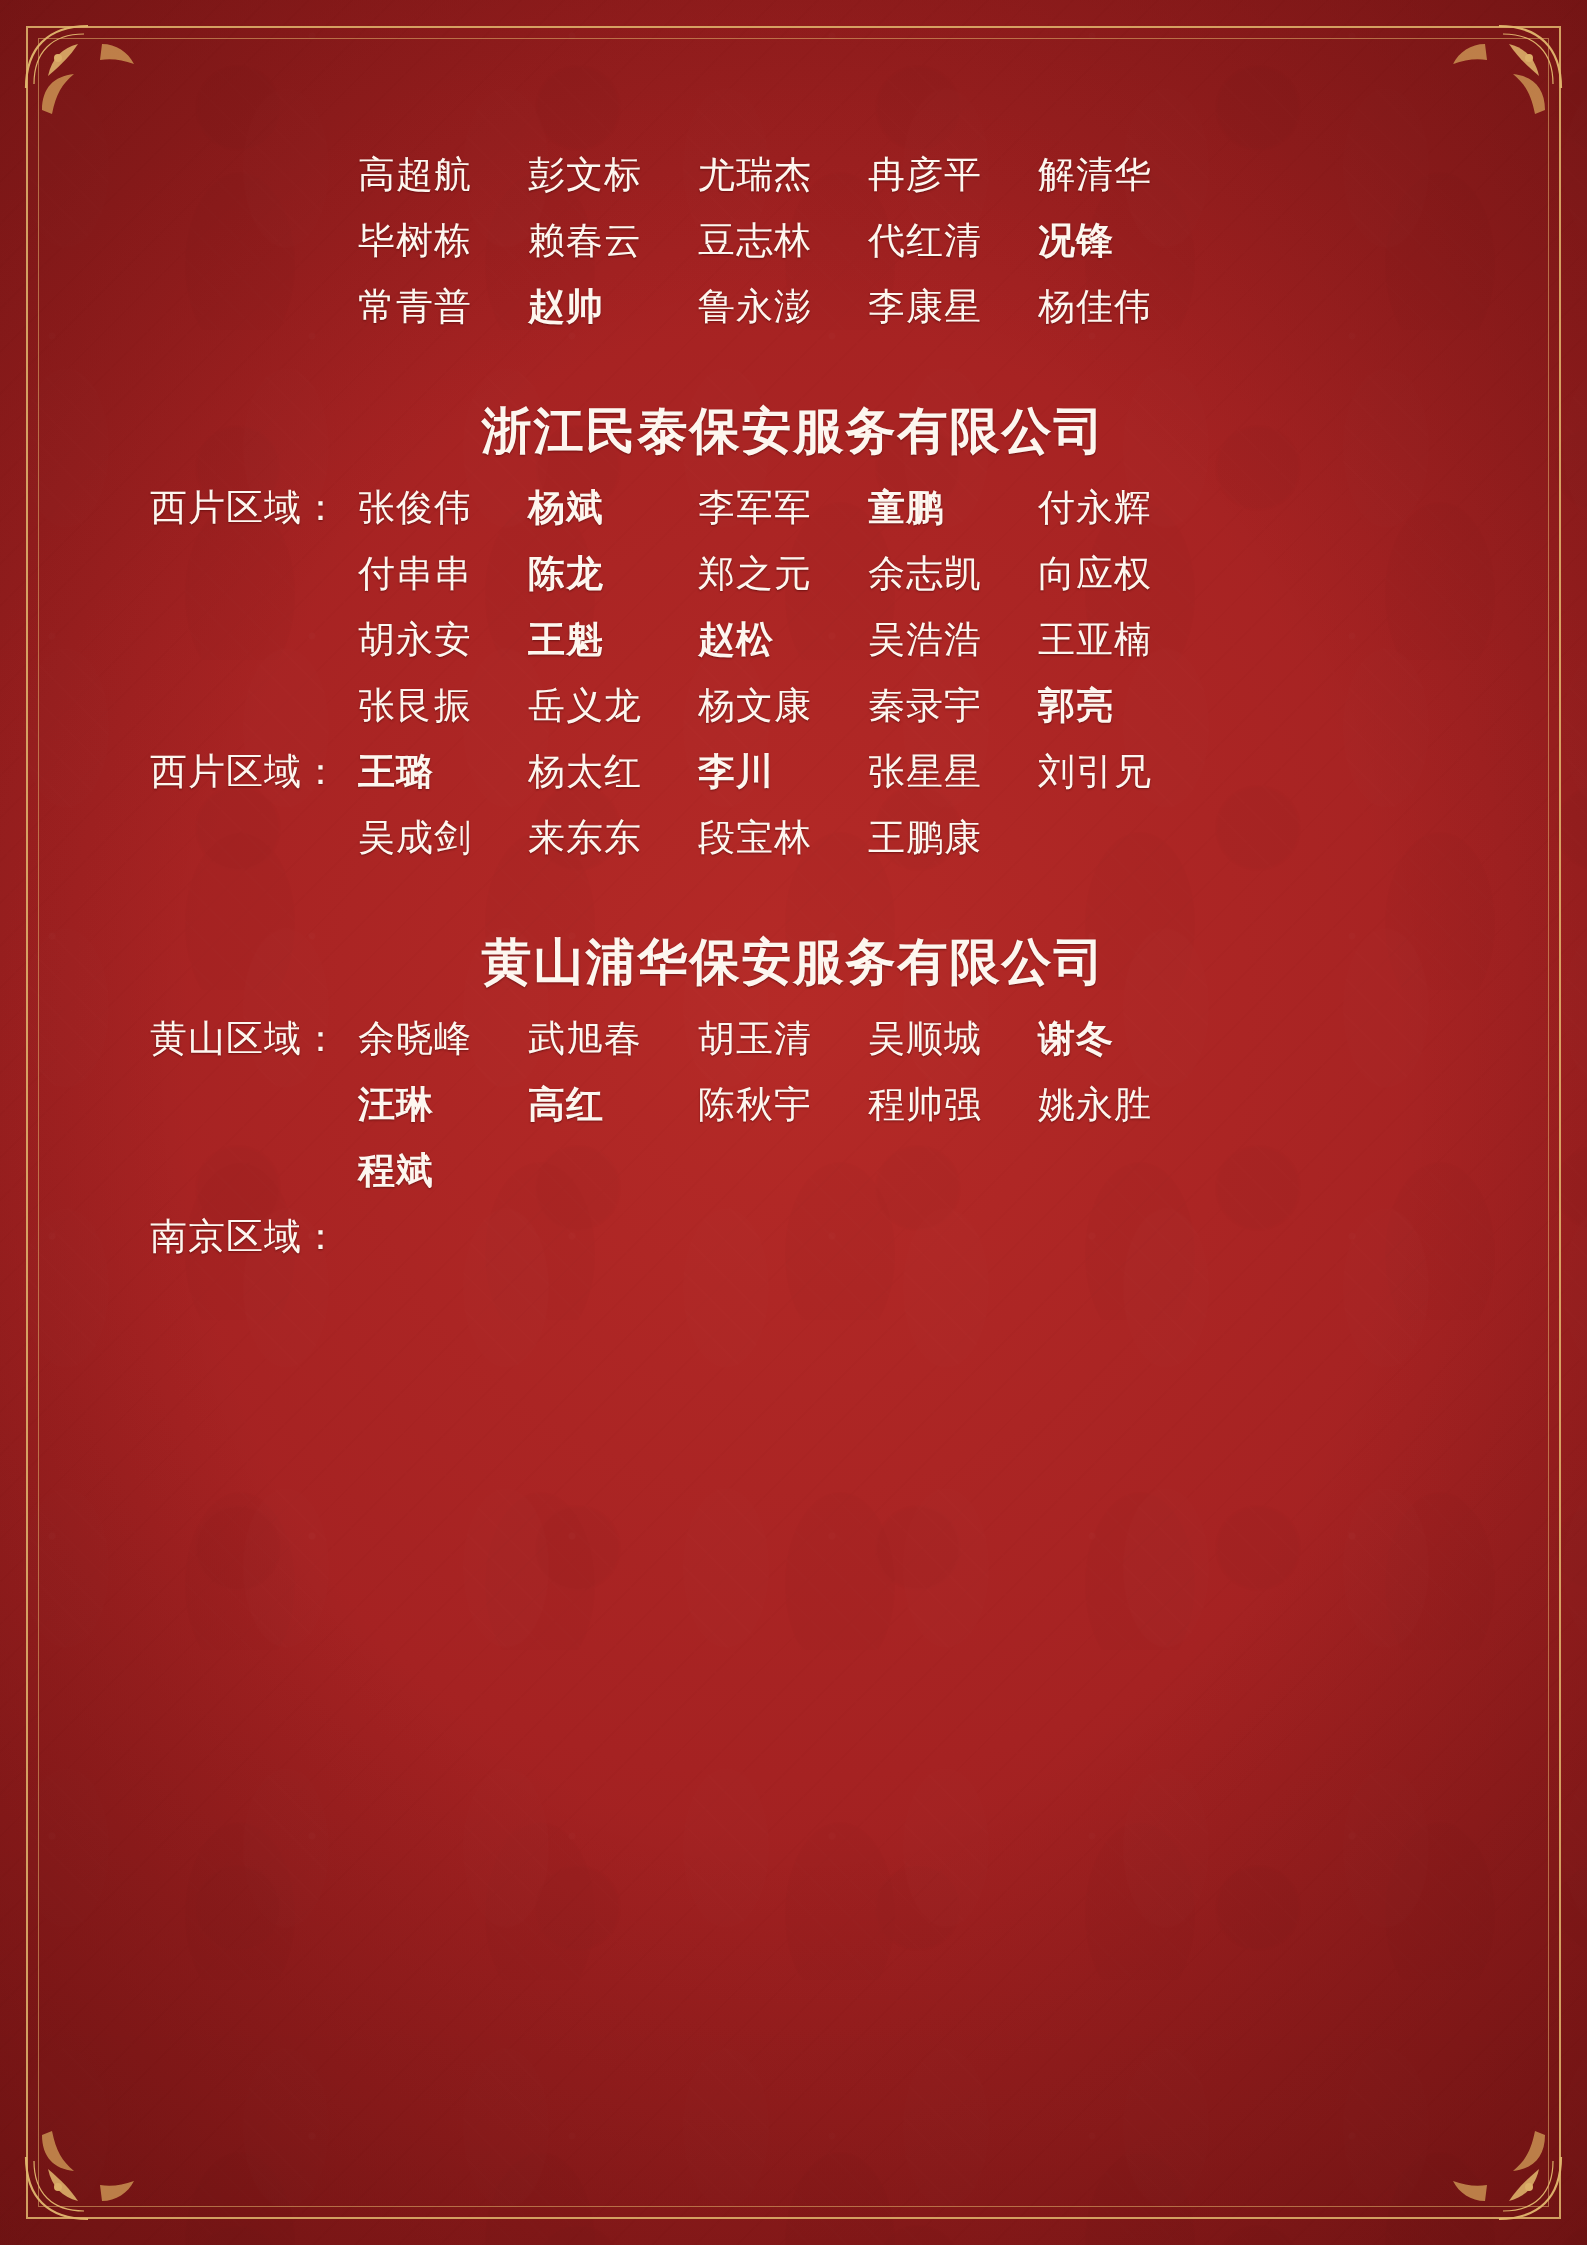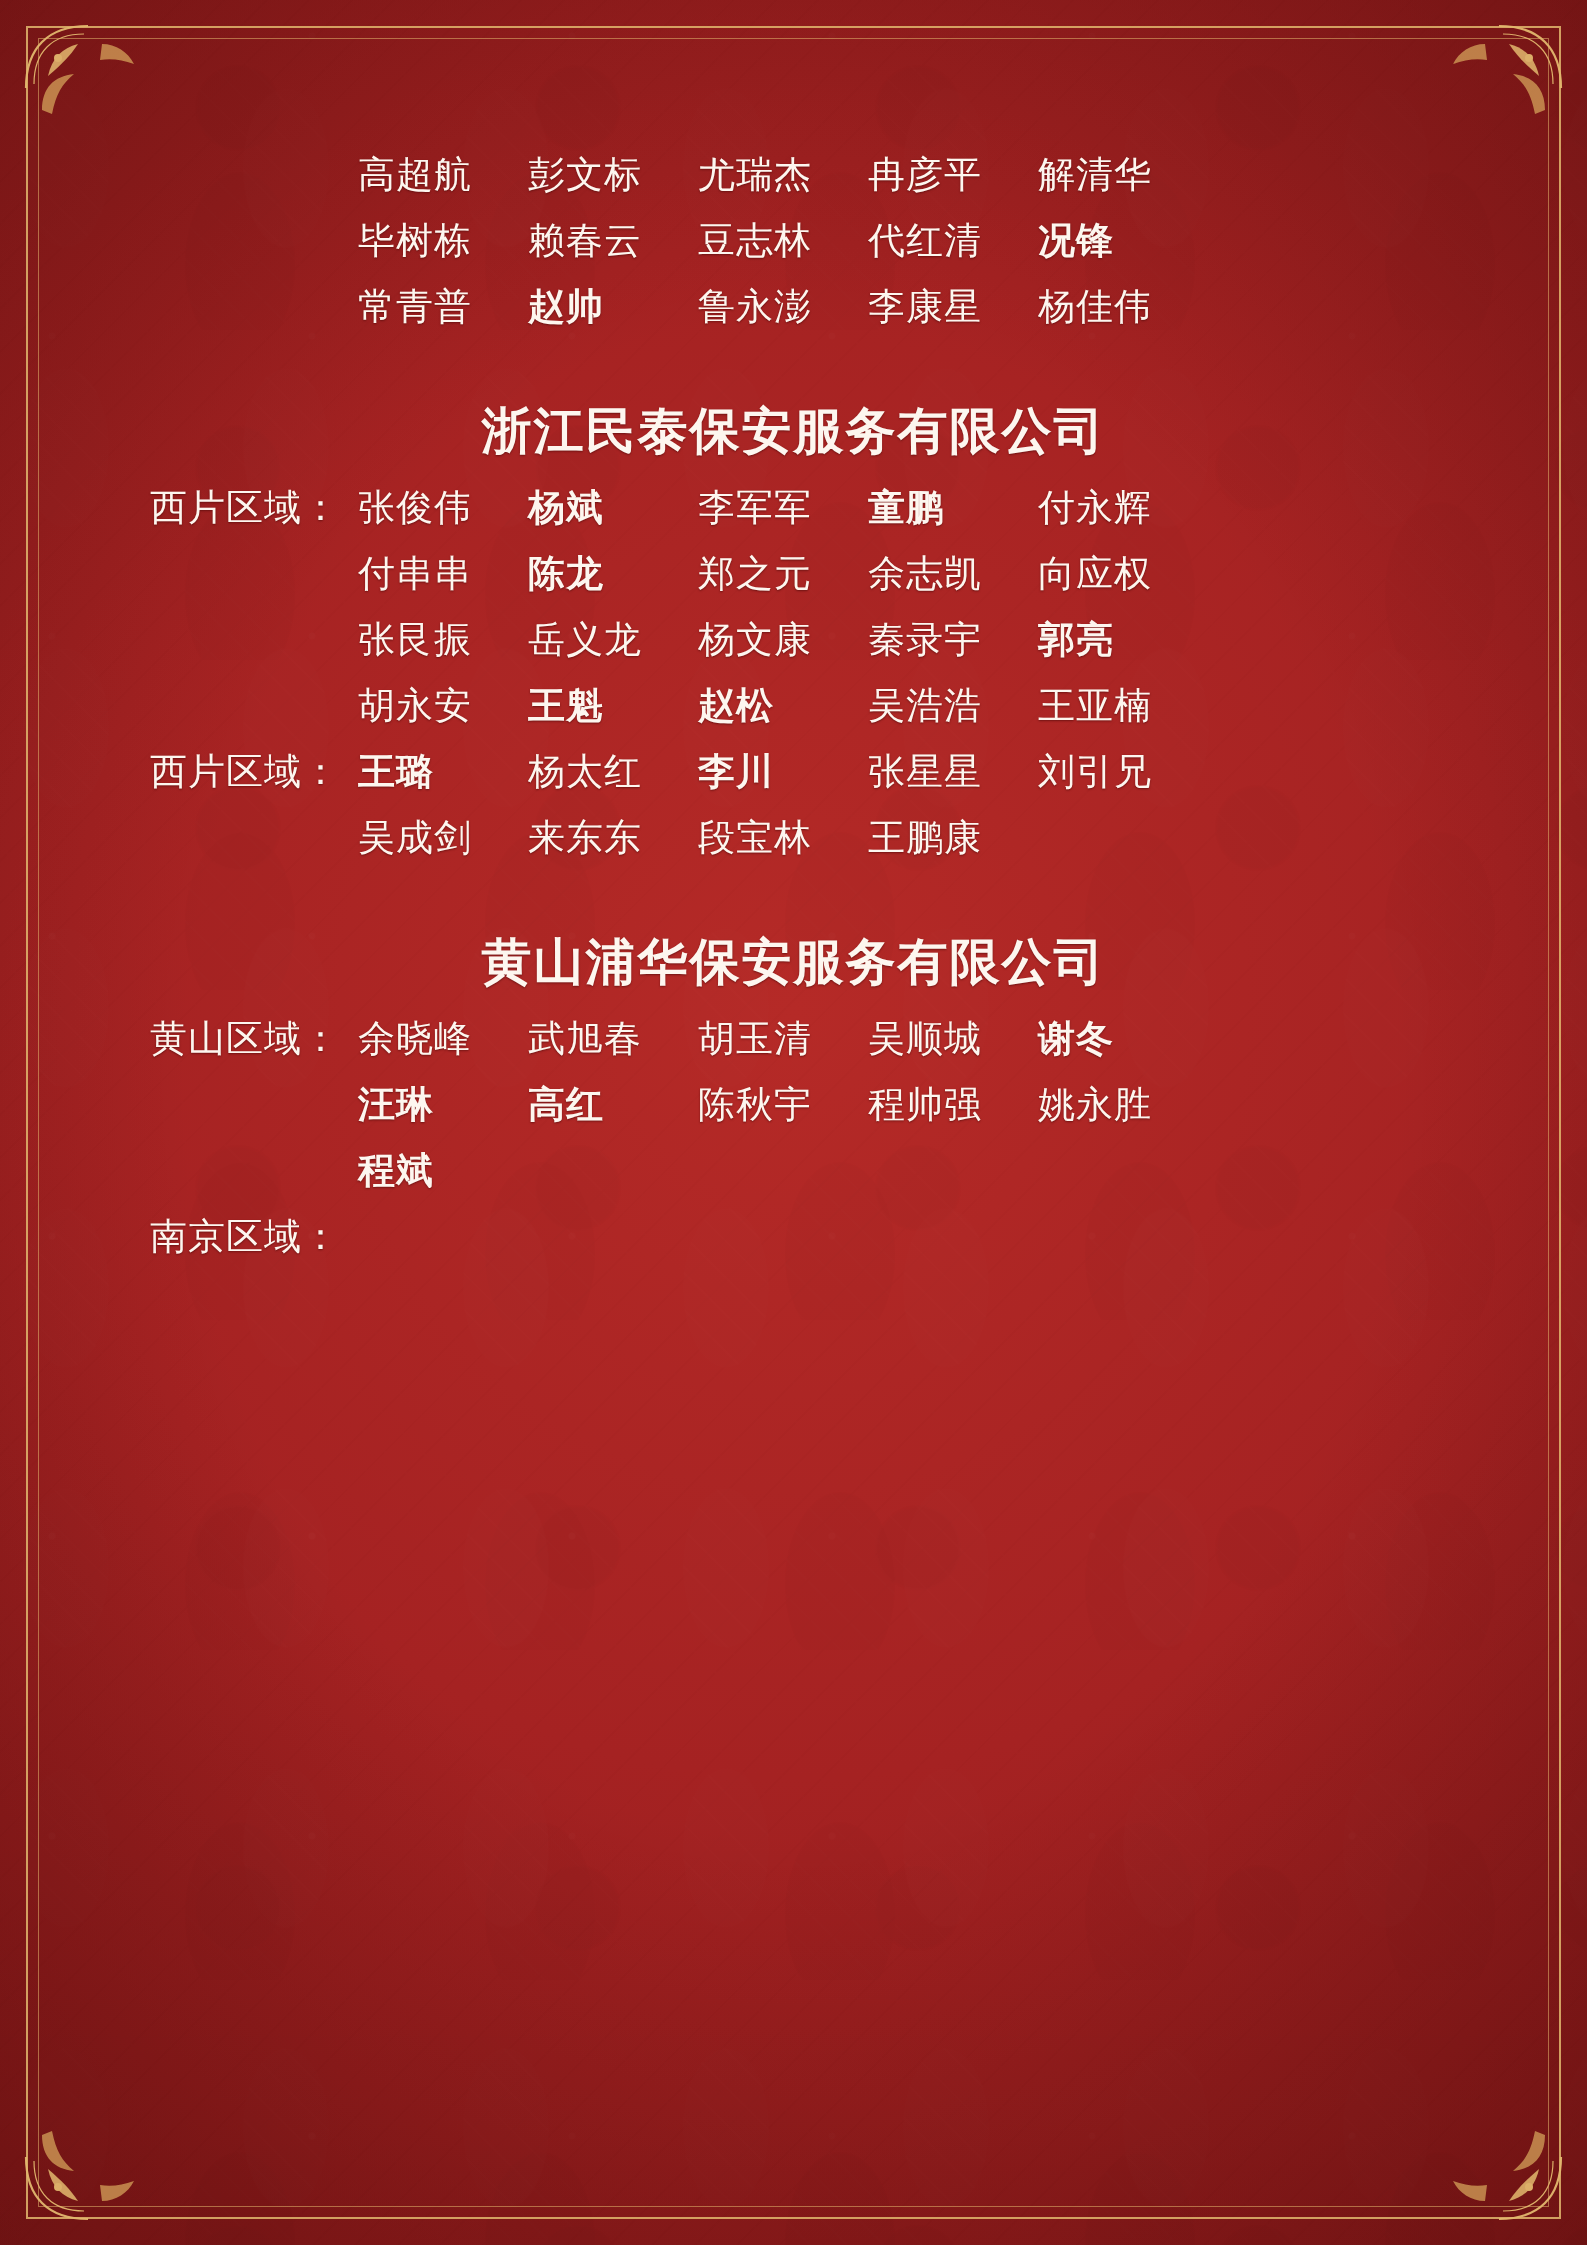--- a/index.html
+++ b/index.html
@@ -220,38 +220,38 @@
             <div class="name">付串串</div>
             <div class="name"><span class="j">陈龙</span></div>
             <div class="name">郑之元</div>
             <div class="name">余志凯</div>
             <div class="name">向应权</div>
           </div>
         </div>
         <div class="row">
           <div class="row-label"></div>
           <div class="names">
+            <div class="name">胡永安</div>
+            <div class="name"><span class="j">王魁</span></div>
+            <div class="name"><span class="j">赵松</span></div>
+            <div class="name">吴浩浩</div>
+            <div class="name">王亚楠</div>
+          </div>
+        </div>
+        <div class="row">
+          <div class="row-label"></div>
+          <div class="names">
             <div class="name">张艮振</div>
             <div class="name">岳义龙</div>
             <div class="name">杨文康</div>
             <div class="name">秦录宇</div>
             <div class="name"><span class="j">郭亮</span></div>
           </div>
         </div>
         <div class="row">
-          <div class="row-label"></div>
-          <div class="names">
-            <div class="name">胡永安</div>
-            <div class="name"><span class="j">王魁</span></div>
-            <div class="name"><span class="j">赵松</span></div>
-            <div class="name">吴浩浩</div>
-            <div class="name">王亚楠</div>
-          </div>
-        </div>
-        <div class="row">
           <div class="row-label">西片区域：</div>
           <div class="names">
             <div class="name"><span class="j">王璐</span></div>
             <div class="name">杨太红</div>
             <div class="name"><span class="j">李川</span></div>
             <div class="name">张星星</div>
             <div class="name">刘引兄</div>
           </div>
         </div>
         <div class="row">

